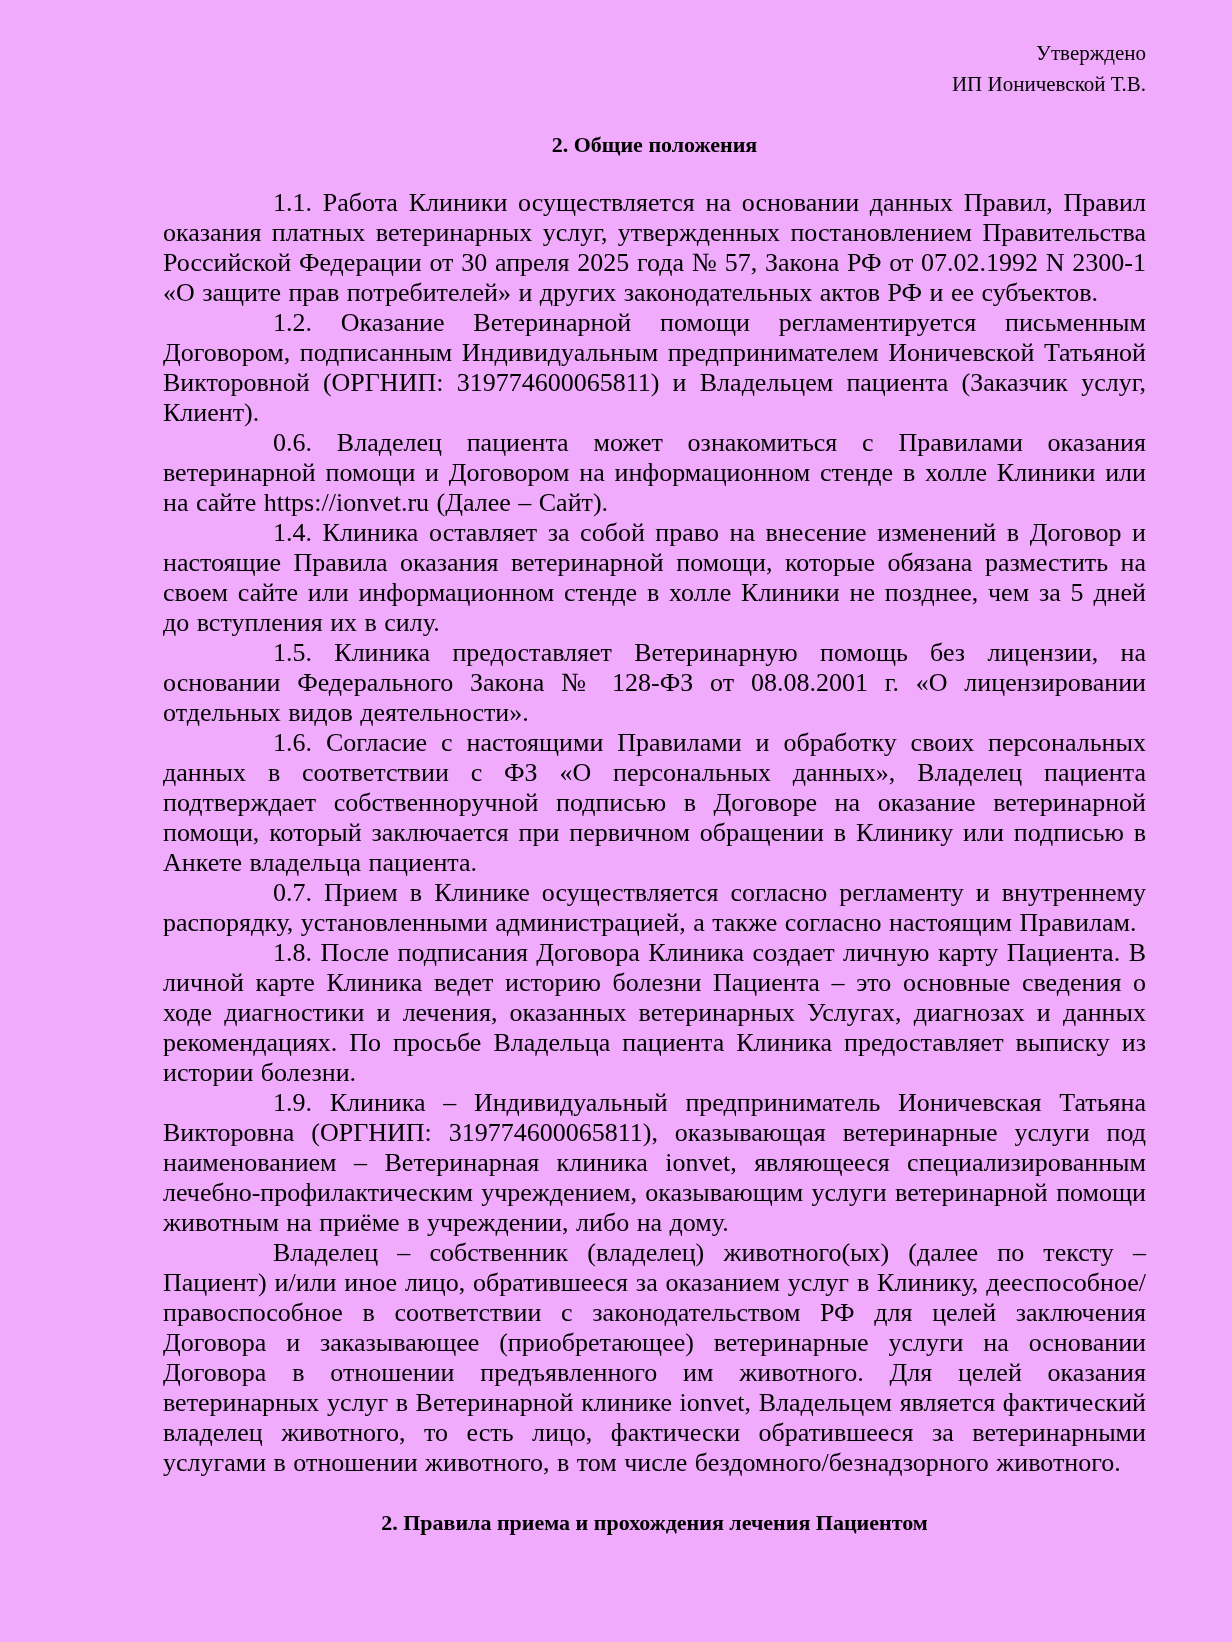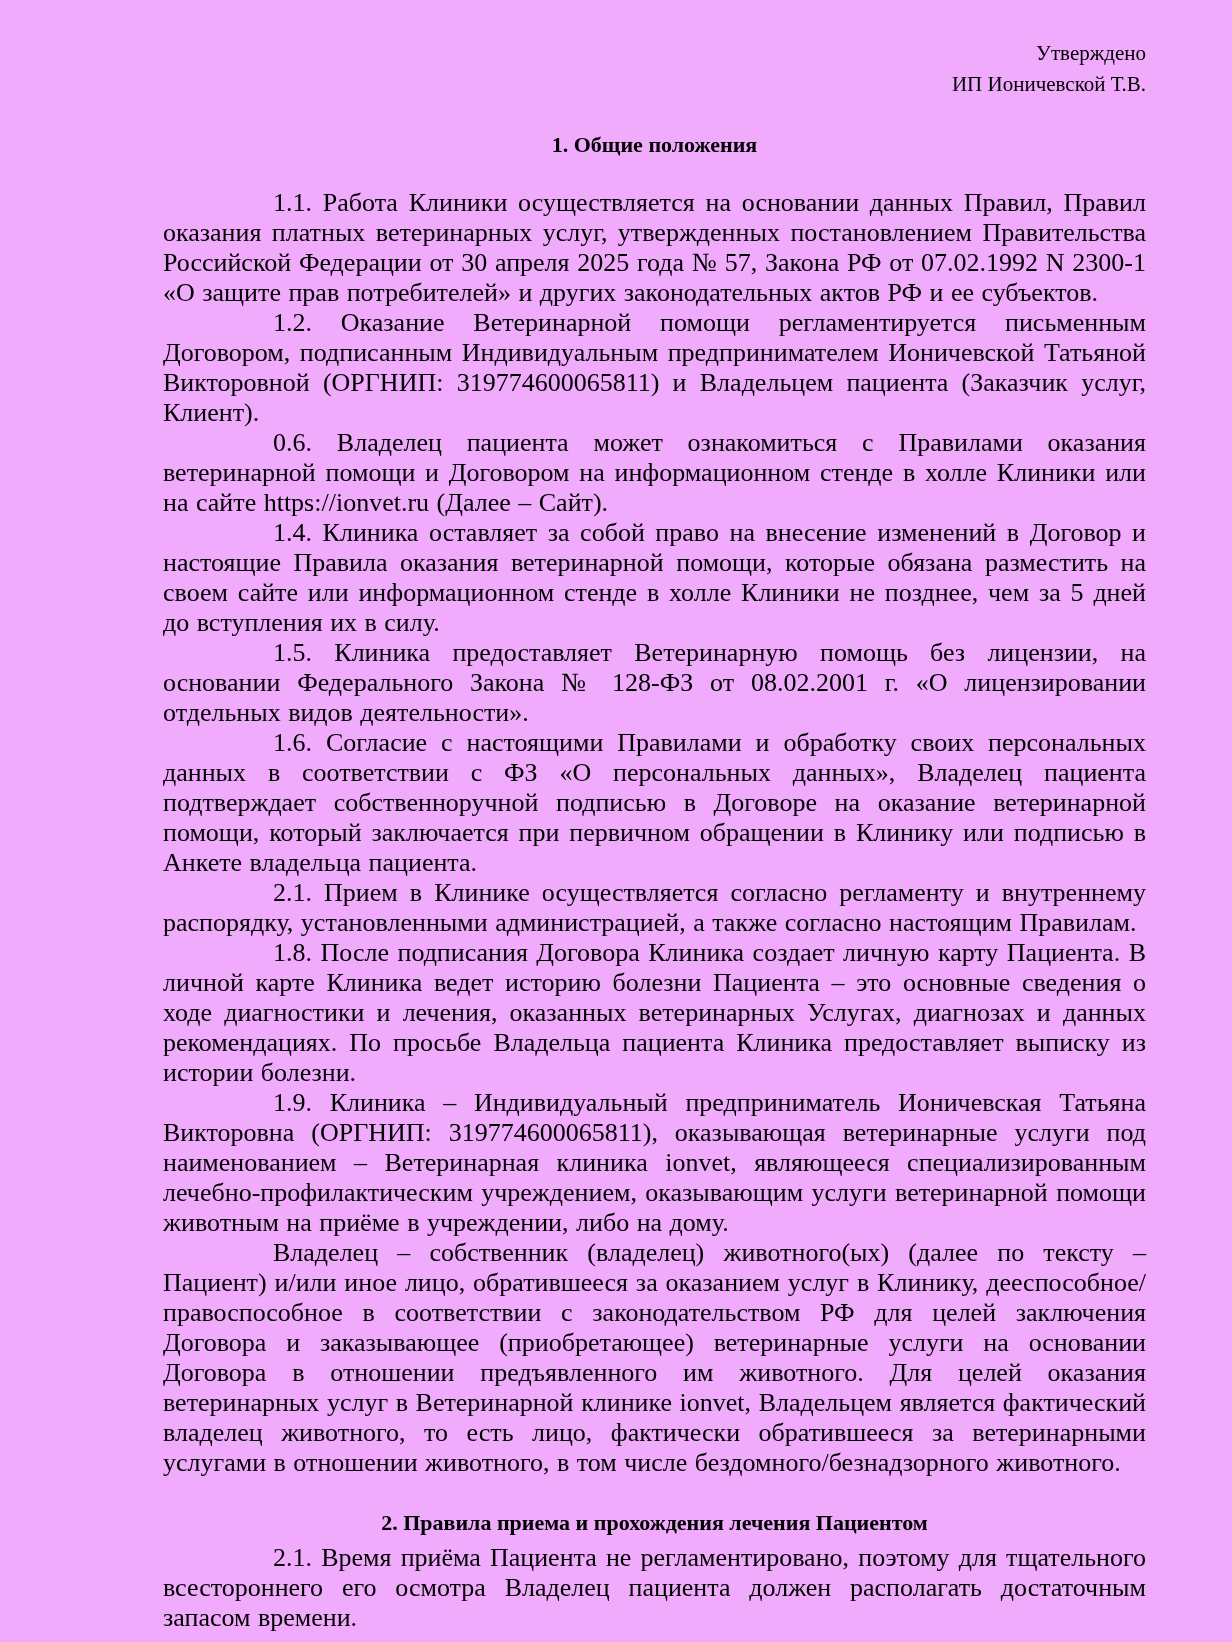--- a/index.html
+++ b/index.html
@@ -61,34 +61,33 @@
 <body>
 
 <div class="page">
 
   <div class="approval">
     <div>Утверждено</div>
     <div>ИП Ионичевской Т.В.</div>
   </div>
 
 
-  <div class="sec-heading">1. Общие положения</div>
+  <div class="sec-heading">2. Общие положения</div>
 
   <div class="body-block">
     <p class="body-p">1.1. Работа Клиники осуществляется на основании данных Правил, Правил оказания платных ветеринарных услуг, утвержденных постановлением Правительства Российской Федерации от 30 апреля 2025 года № 57, Закона РФ от 07.02.1992 N 2300-1 «О защите прав потребителей» и других законодательных актов РФ и ее субъектов.</p>
     <p class="body-p">1.2. Оказание Ветеринарной помощи регламентируется письменным Договором, подписанным Индивидуальным предпринимателем Ионичевской Татьяной Викторовной (ОРГНИП: 319774600065811) и Владельцем пациента (Заказчик услуг, Клиент).</p>
     <p class="body-p">0.6. Владелец пациента может ознакомиться с Правилами оказания ветеринарной помощи и Договором на информационном стенде в холле Клиники или на сайте https://ionvet.ru (Далее – Сайт).</p>
     <p class="body-p">1.4. Клиника оставляет за собой право на внесение изменений в Договор и настоящие Правила оказания ветеринарной помощи, которые обязана разместить на своем сайте или информационном стенде в холле Клиники не позднее, чем за 5 дней до вступления их в силу.</p>
-    <p class="body-p">1.5. Клиника предоставляет Ветеринарную помощь без лицензии, на основании Федерального Закона № 128-ФЗ от 08.02.2001 г. «О лицензировании отдельных видов деятельности».</p>
+    <p class="body-p">1.5. Клиника предоставляет Ветеринарную помощь без лицензии, на основании Федерального Закона № 128-ФЗ от 08.08.2001 г. «О лицензировании отдельных видов деятельности».</p>
     <p class="body-p">1.6. Согласие с настоящими Правилами и обработку своих персональных данных в соответствии с ФЗ «О персональных данных», Владелец пациента подтверждает собственноручной подписью в Договоре на оказание ветеринарной помощи, который заключается при первичном обращении в Клинику или подписью в Анкете владельца пациента.</p>
-    <p class="body-p">2.1. Прием в Клинике осуществляется согласно регламенту и внутреннему распорядку, установленными администрацией, а также согласно настоящим Правилам.</p>
+    <p class="body-p">0.7. Прием в Клинике осуществляется согласно регламенту и внутреннему распорядку, установленными администрацией, а также согласно настоящим Правилам.</p>
     <p class="body-p">1.8. После подписания Договора Клиника создает личную карту Пациента. В личной карте Клиника ведет историю болезни Пациента – это основные сведения о ходе диагностики и лечения, оказанных ветеринарных Услугах, диагнозах и данных рекомендациях. По просьбе Владельца пациента Клиника предоставляет выписку из истории болезни.</p>
     <p class="body-p">1.9. Клиника – Индивидуальный предприниматель Ионичевская Татьяна Викторовна (ОРГНИП: 319774600065811), оказывающая ветеринарные услуги под наименованием – Ветеринарная клиника ionvet, являющееся специализированным лечебно-профилактическим учреждением, оказывающим услуги ветеринарной помощи животным на приёме в учреждении, либо на дому.</p>
     <p class="body-p">Владелец – собственник (владелец) животного(ых) (далее по тексту – Пациент) и/или иное лицо, обратившееся за оказанием услуг в Клинику, дееспособное/правоспособное в соответствии с законодательством РФ для целей заключения Договора и заказывающее (приобретающее) ветеринарные услуги на основании Договора в отношении предъявленного им животного. Для целей оказания ветеринарных услуг в Ветеринарной клинике ionvet, Владельцем является фактический владелец животного, то есть лицо, фактически обратившееся за ветеринарными услугами в отношении животного, в том числе бездомного/безнадзорного животного.</p>
   </div>
 
   <div class="sec-heading sec2">2. Правила приема и прохождения лечения Пациентом</div>
 
   <div class="body-block tight">
-    <p class="body-p">2.1. Время приёма Пациента не регламентировано, поэтому для тщательного всестороннего его осмотра Владелец пациента должен располагать достаточным запасом времени.</p>
   </div>
 
 </div>
 
 </body></html>

